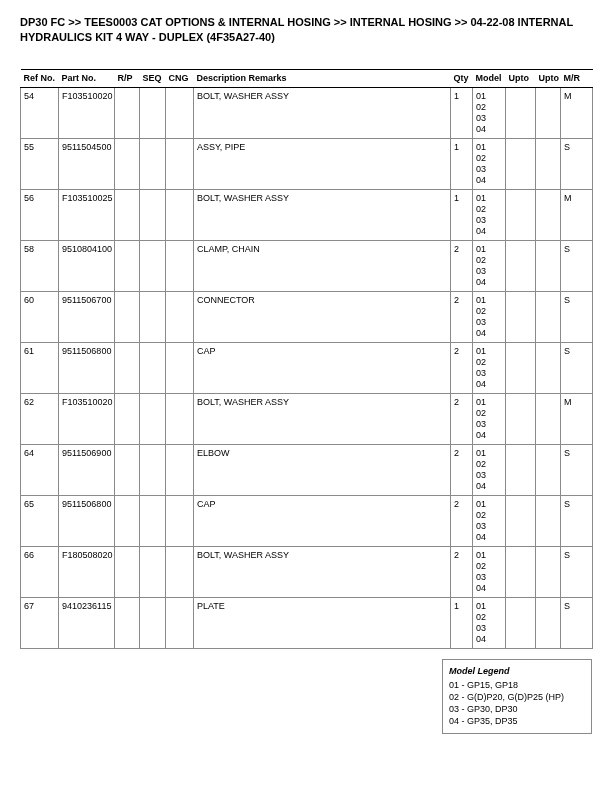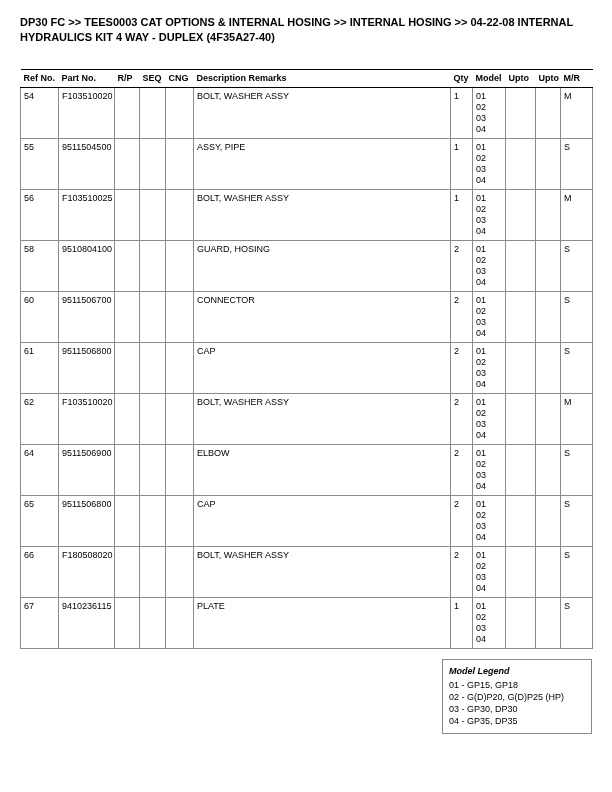--- a/index.html
+++ b/index.html
@@ -165,21 +165,21 @@
           <td></td>
           <td></td>
           <td>M</td>
         </tr>
         <tr>
           <td>58</td>
           <td>9510804100</td>
           <td></td>
           <td></td>
           <td></td>
-          <td>GUARD, HOSING</td>
+          <td>CLAMP, CHAIN</td>
           <td>2</td>
           <td class="model-cell">01
 02
 03
 04</td>
           <td></td>
           <td></td>
           <td>S</td>
         </tr>
         <tr>

